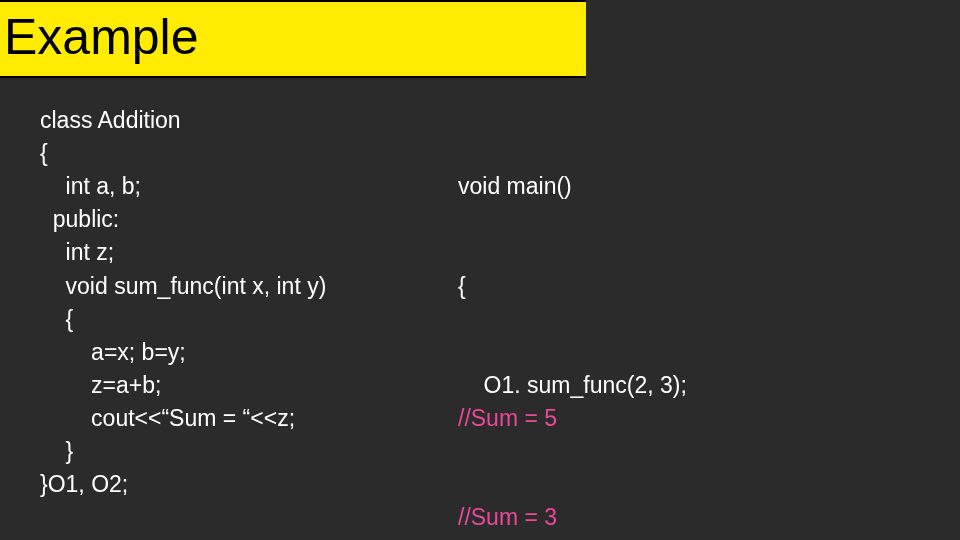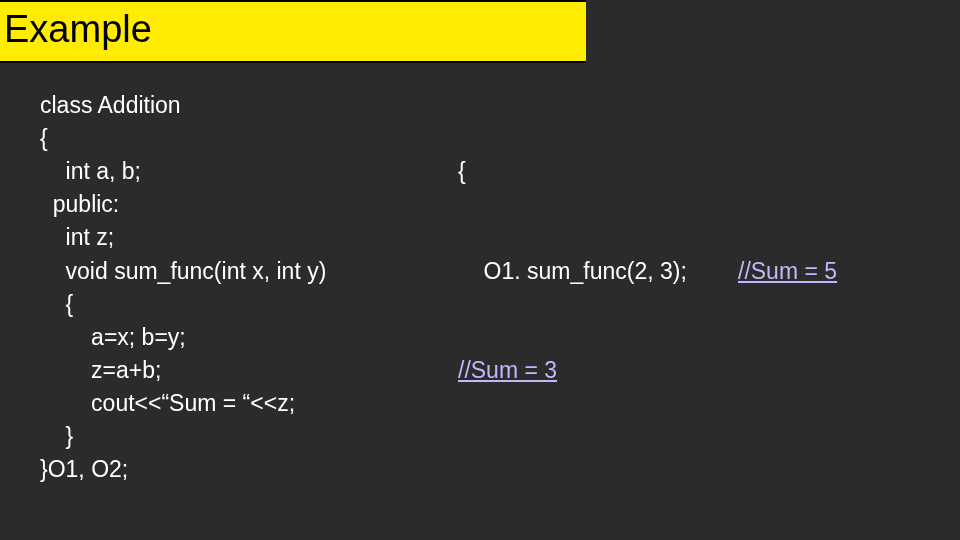--- a/index.html
+++ b/index.html
@@ -14,21 +14,21 @@
   .title-bar {
     background: #ffec00;
     border-top: 2px solid #000;
     border-bottom: 2px solid #000;
     padding: 6px 10px 10px 4px;
     width: 586px;
     box-sizing: border-box;
   }
   .title-text {
     color: #000;
-    font-size: 38px;
+    font-size: 50px;
     font-weight: 400;
   }
   .content {
     display: flex;
     flex-direction: row;
     color: #fff;
     font-size: 23px;
     line-height: 1.44;
     padding: 26px 40px 0 40px;
     box-sizing: border-box;
@@ -39,26 +39,25 @@
   }
   .col-right {
     flex: 1;
     padding-left: 18px;
   }
   .main-block {
     white-space: pre;
     margin-bottom: 8px;
   }
   .comment {
-    color: #c4b5fd;
-    text-decoration: underline;
+    color: #ec4899;
   }
   .row {
     display: flex;
-    flex-direction: row;
+    flex-direction: column;
   }
   .main-call { width: 280px; }
   .main-comment { }
 </style>
 </head>
 <body>
 
 <div class="title-bar">
   <span class="title-text">Example</span>
 </div>
@@ -74,20 +73,21 @@
     {
         a=x; b=y;
         z=a+b;
         cout&lt;&lt;“Sum = “&lt;&lt;z;
     }
 }O1, O2;</div>
 
   <div class="col-right">
 
     <div class="main-block">
+      <div>void main()</div>
       <div>{</div>
       <div class="row">
         <span class="main-call">    O1. sum_func(2, 3);</span>
         <span class="main-comment comment">//Sum = 5</span>
       </div>
       <div class="row">
         <span class="main-comment comment">//Sum = 3</span>
       </div>
       
     </div>

